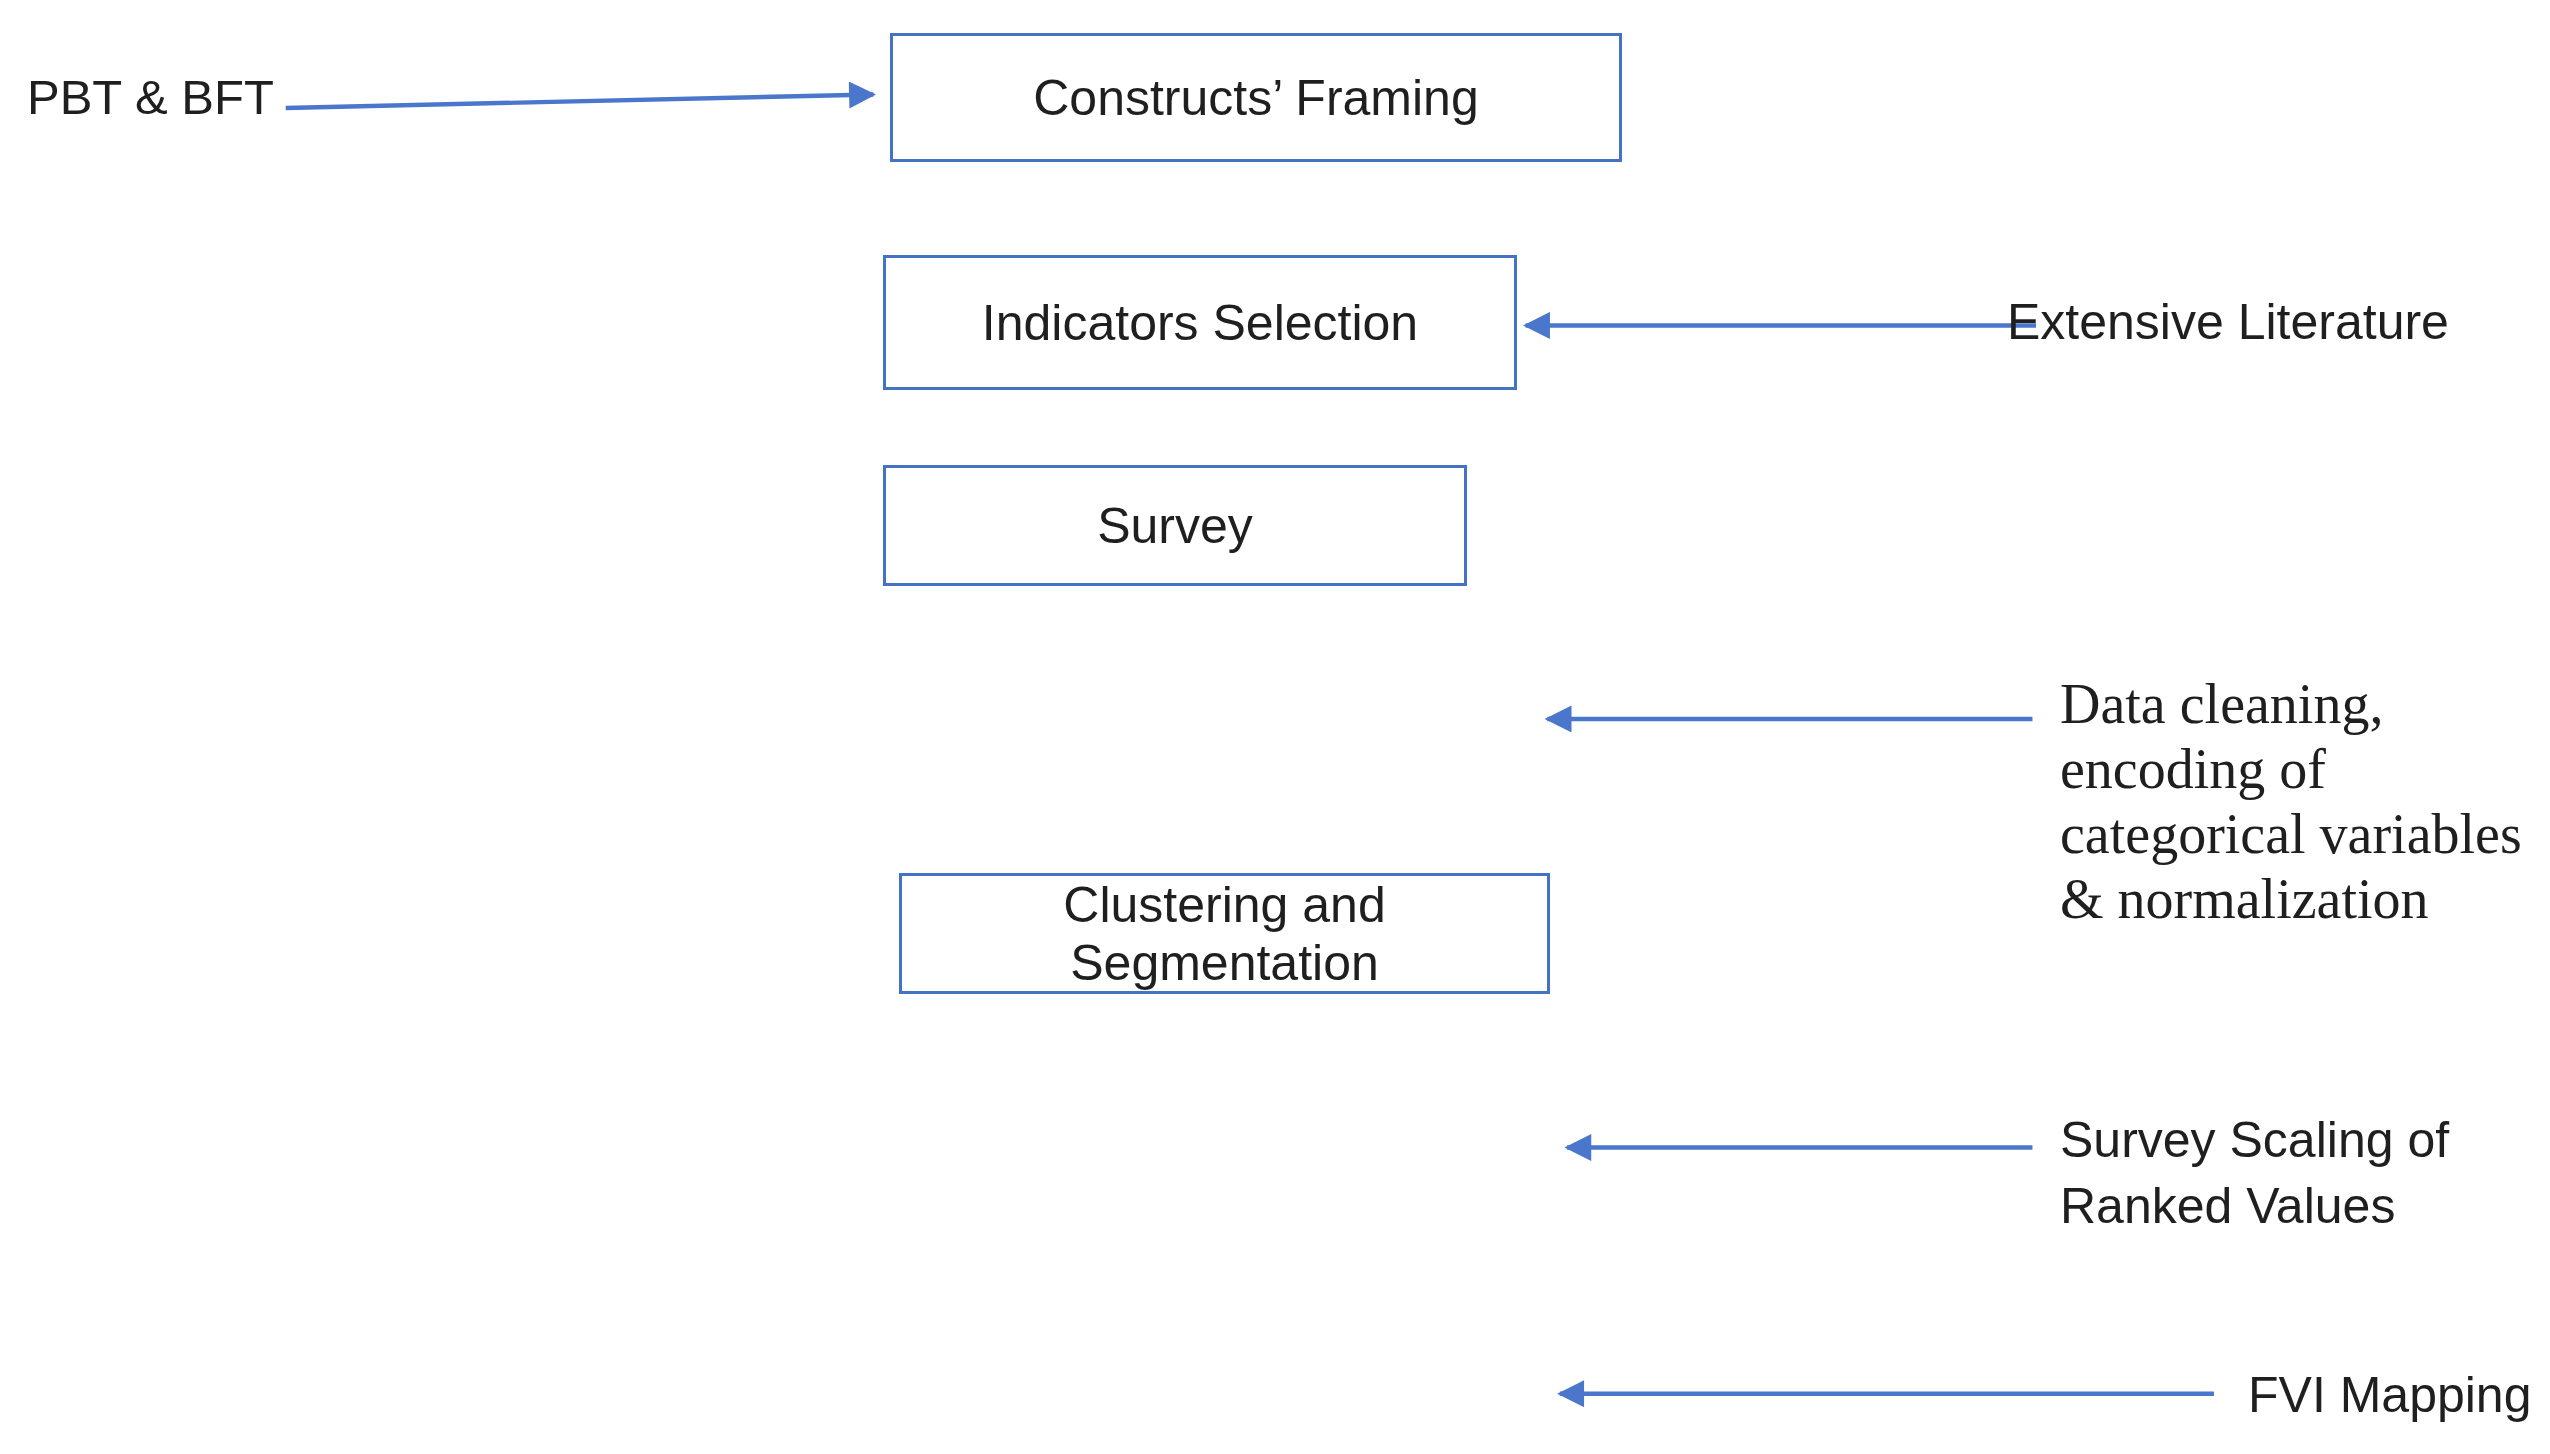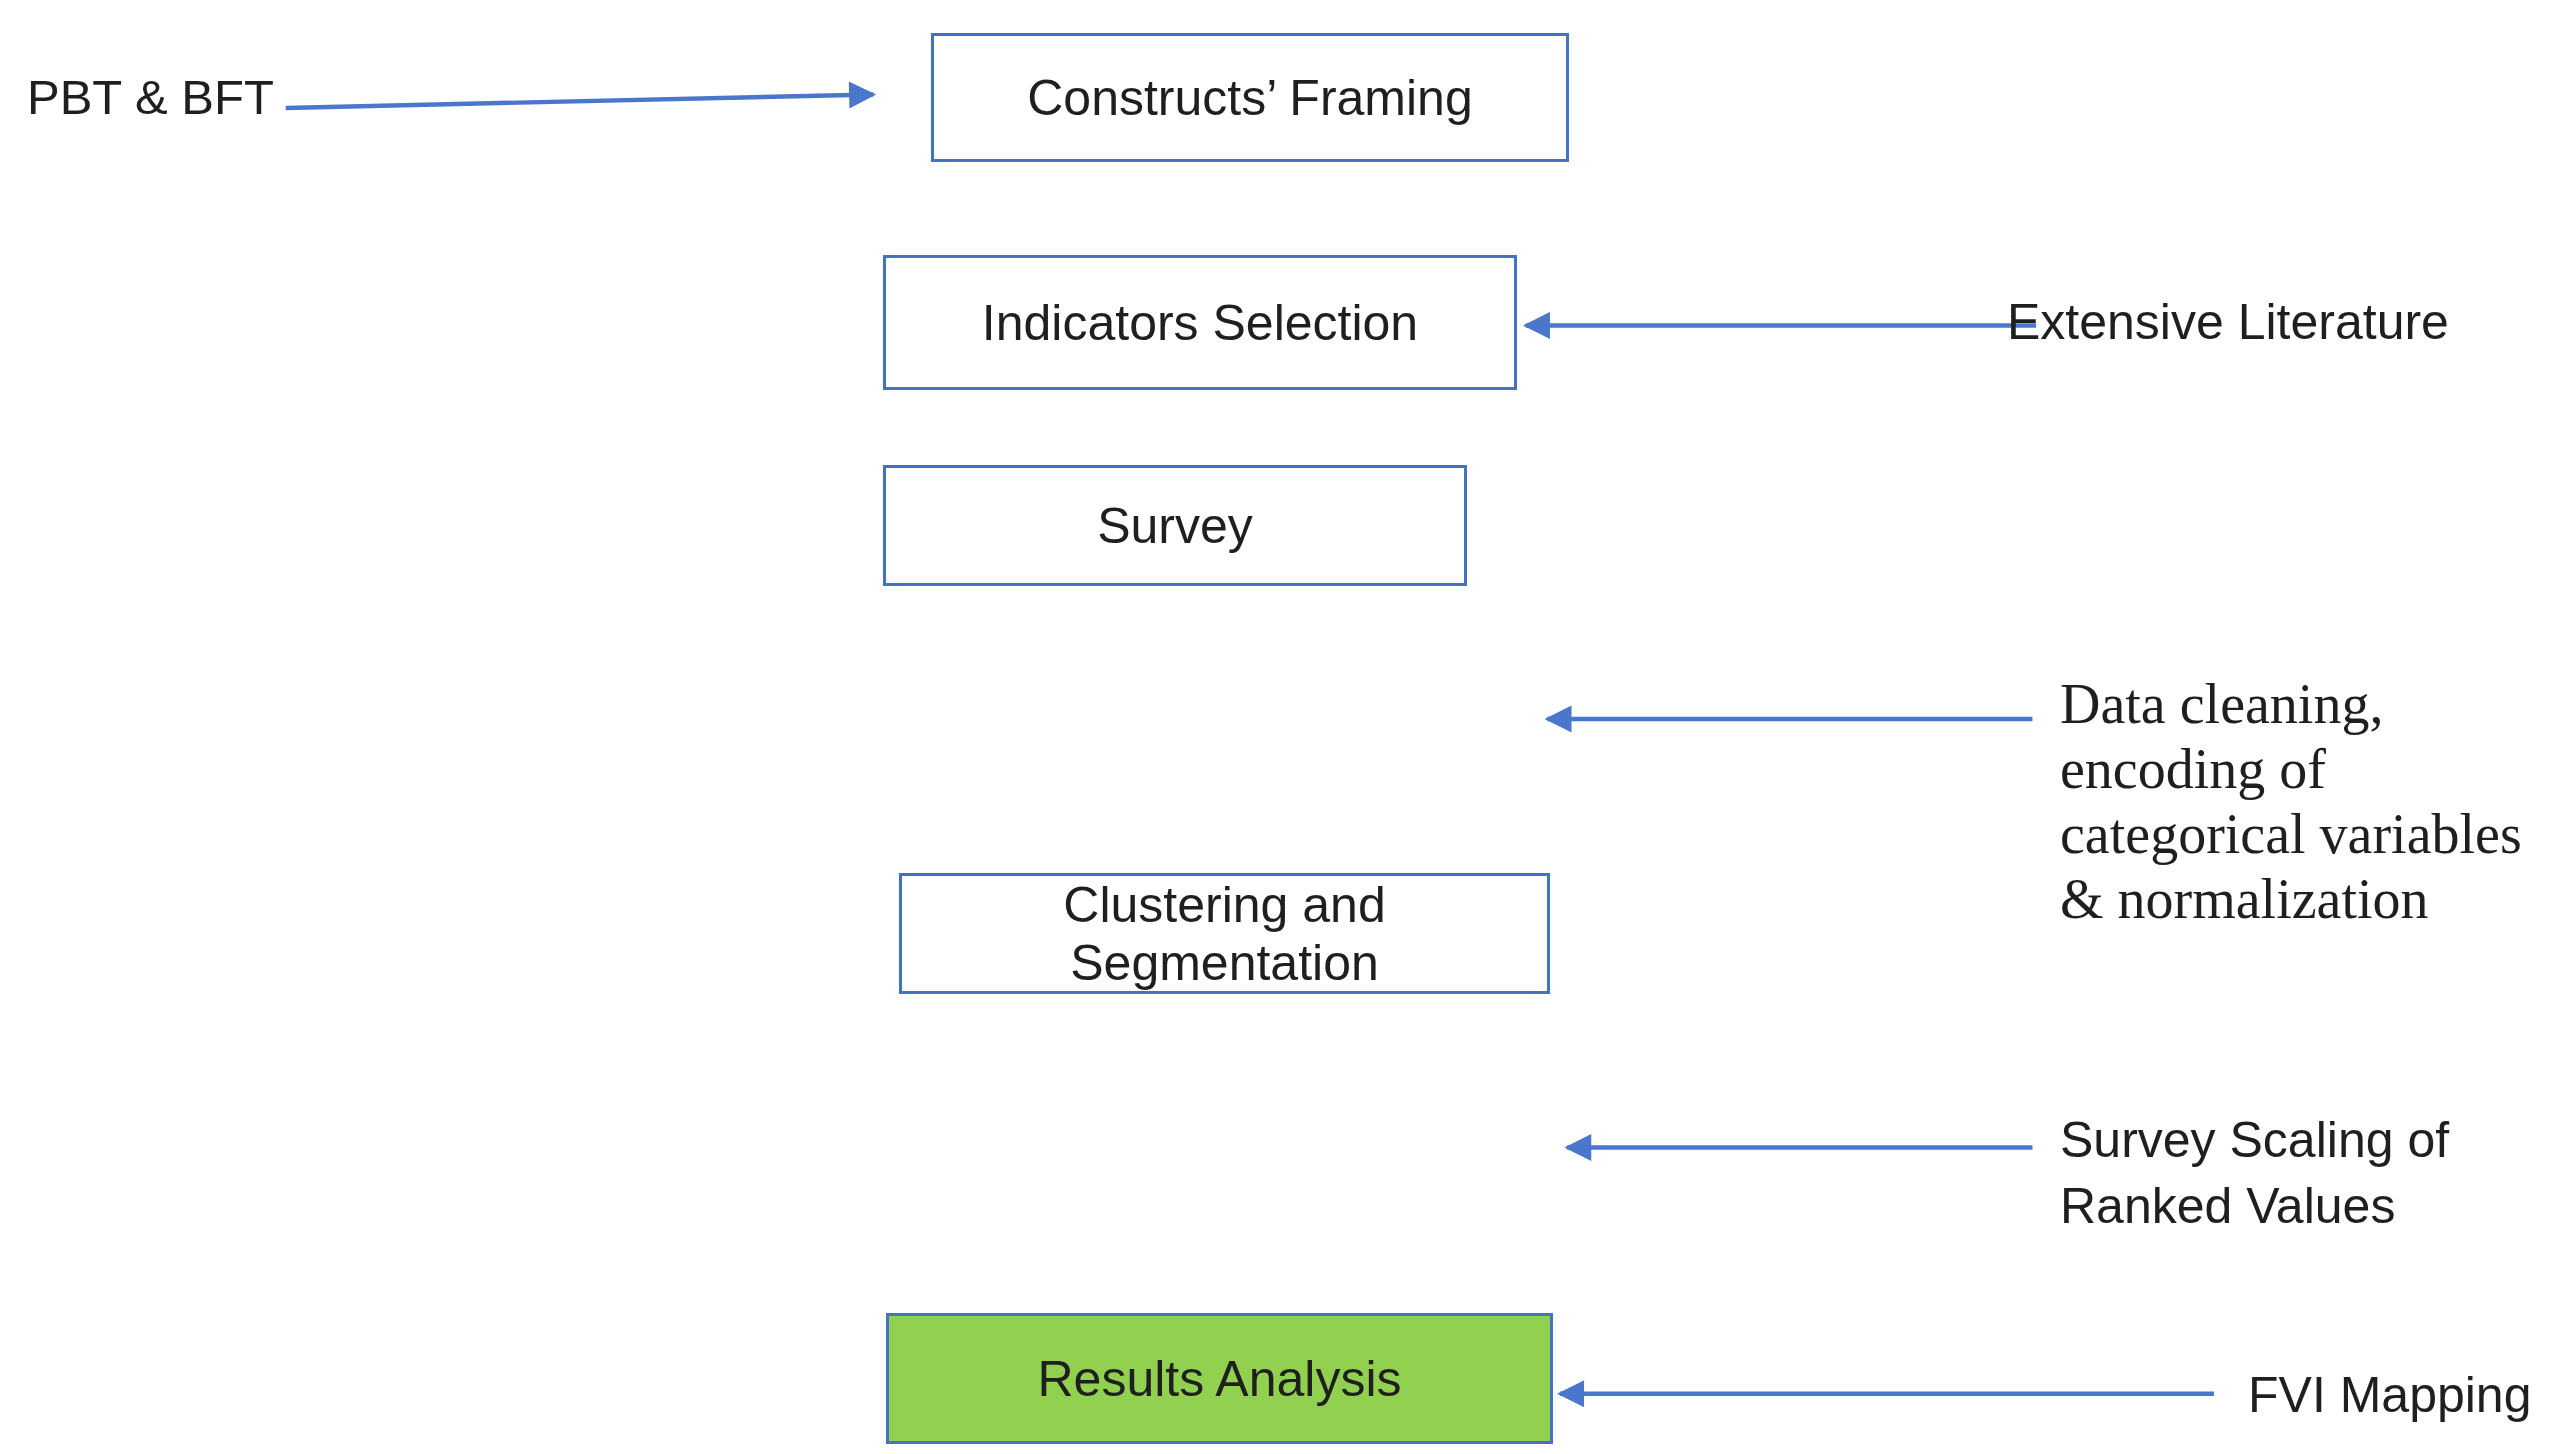--- a/index.html
+++ b/index.html
@@ -52,42 +52,39 @@
         <path class="arrowhead-path" d="M0,0 L10,5 L0,10 z"></path>
       </marker>
     </defs>
     <line class="arrow-line" x1="318" y1="120" x2="972" y2="105" marker-end="url(#head)"></line>
     <line class="arrow-line" x1="2266" y1="362" x2="1698" y2="362" marker-end="url(#head)"></line>
     <line class="arrow-line" x1="2262" y1="800" x2="1722" y2="800" marker-end="url(#head)"></line>
     <line class="arrow-line" x1="2262" y1="1277" x2="1744" y2="1277" marker-end="url(#head)"></line>
     <line class="arrow-line" x1="2464" y1="1551" x2="1736" y2="1551" marker-end="url(#head)"></line>
   </svg>
 
-  <div class="flow-box" style="left:931px;top:33px;width:638px;height:129px;">
+  <div class="flow-box" style="left:890px;top:33px;width:732px;height:129px;">
     <span>Constructs’ Framing</span>
   </div>
 
   <div class="flow-box" style="left:883px;top:255px;width:634px;height:135px;">
     <span>Indicators Selection</span>
   </div>
 
   <div class="flow-box" style="left:883px;top:465px;width:584px;height:121px;">
     <span>Survey</span>
   </div>
 
 
   <div class="flow-box" style="left:899px;top:873px;width:651px;height:121px;">
     <span>Clustering and
 Segmentation</span>
   </div>
 
 
-  <div class="flow-box results" style="left:886px;top:1313px;width:667px;height:131px;">
-    <span>Results Analysis</span>
-  </div>
 
   <div class="annotation" style="left:27px;top:65px;font-size:49px;">PBT &amp; BFT</div>
 
   <div class="annotation" style="left:1991px;top:289px;margin-left:16px;">Extensive Literature</div>
 
   <div class="annotation serif" style="left:2060px;top:672px;">Data cleaning,
 encoding of
 categorical variables
 &amp; normalization</div>
 

